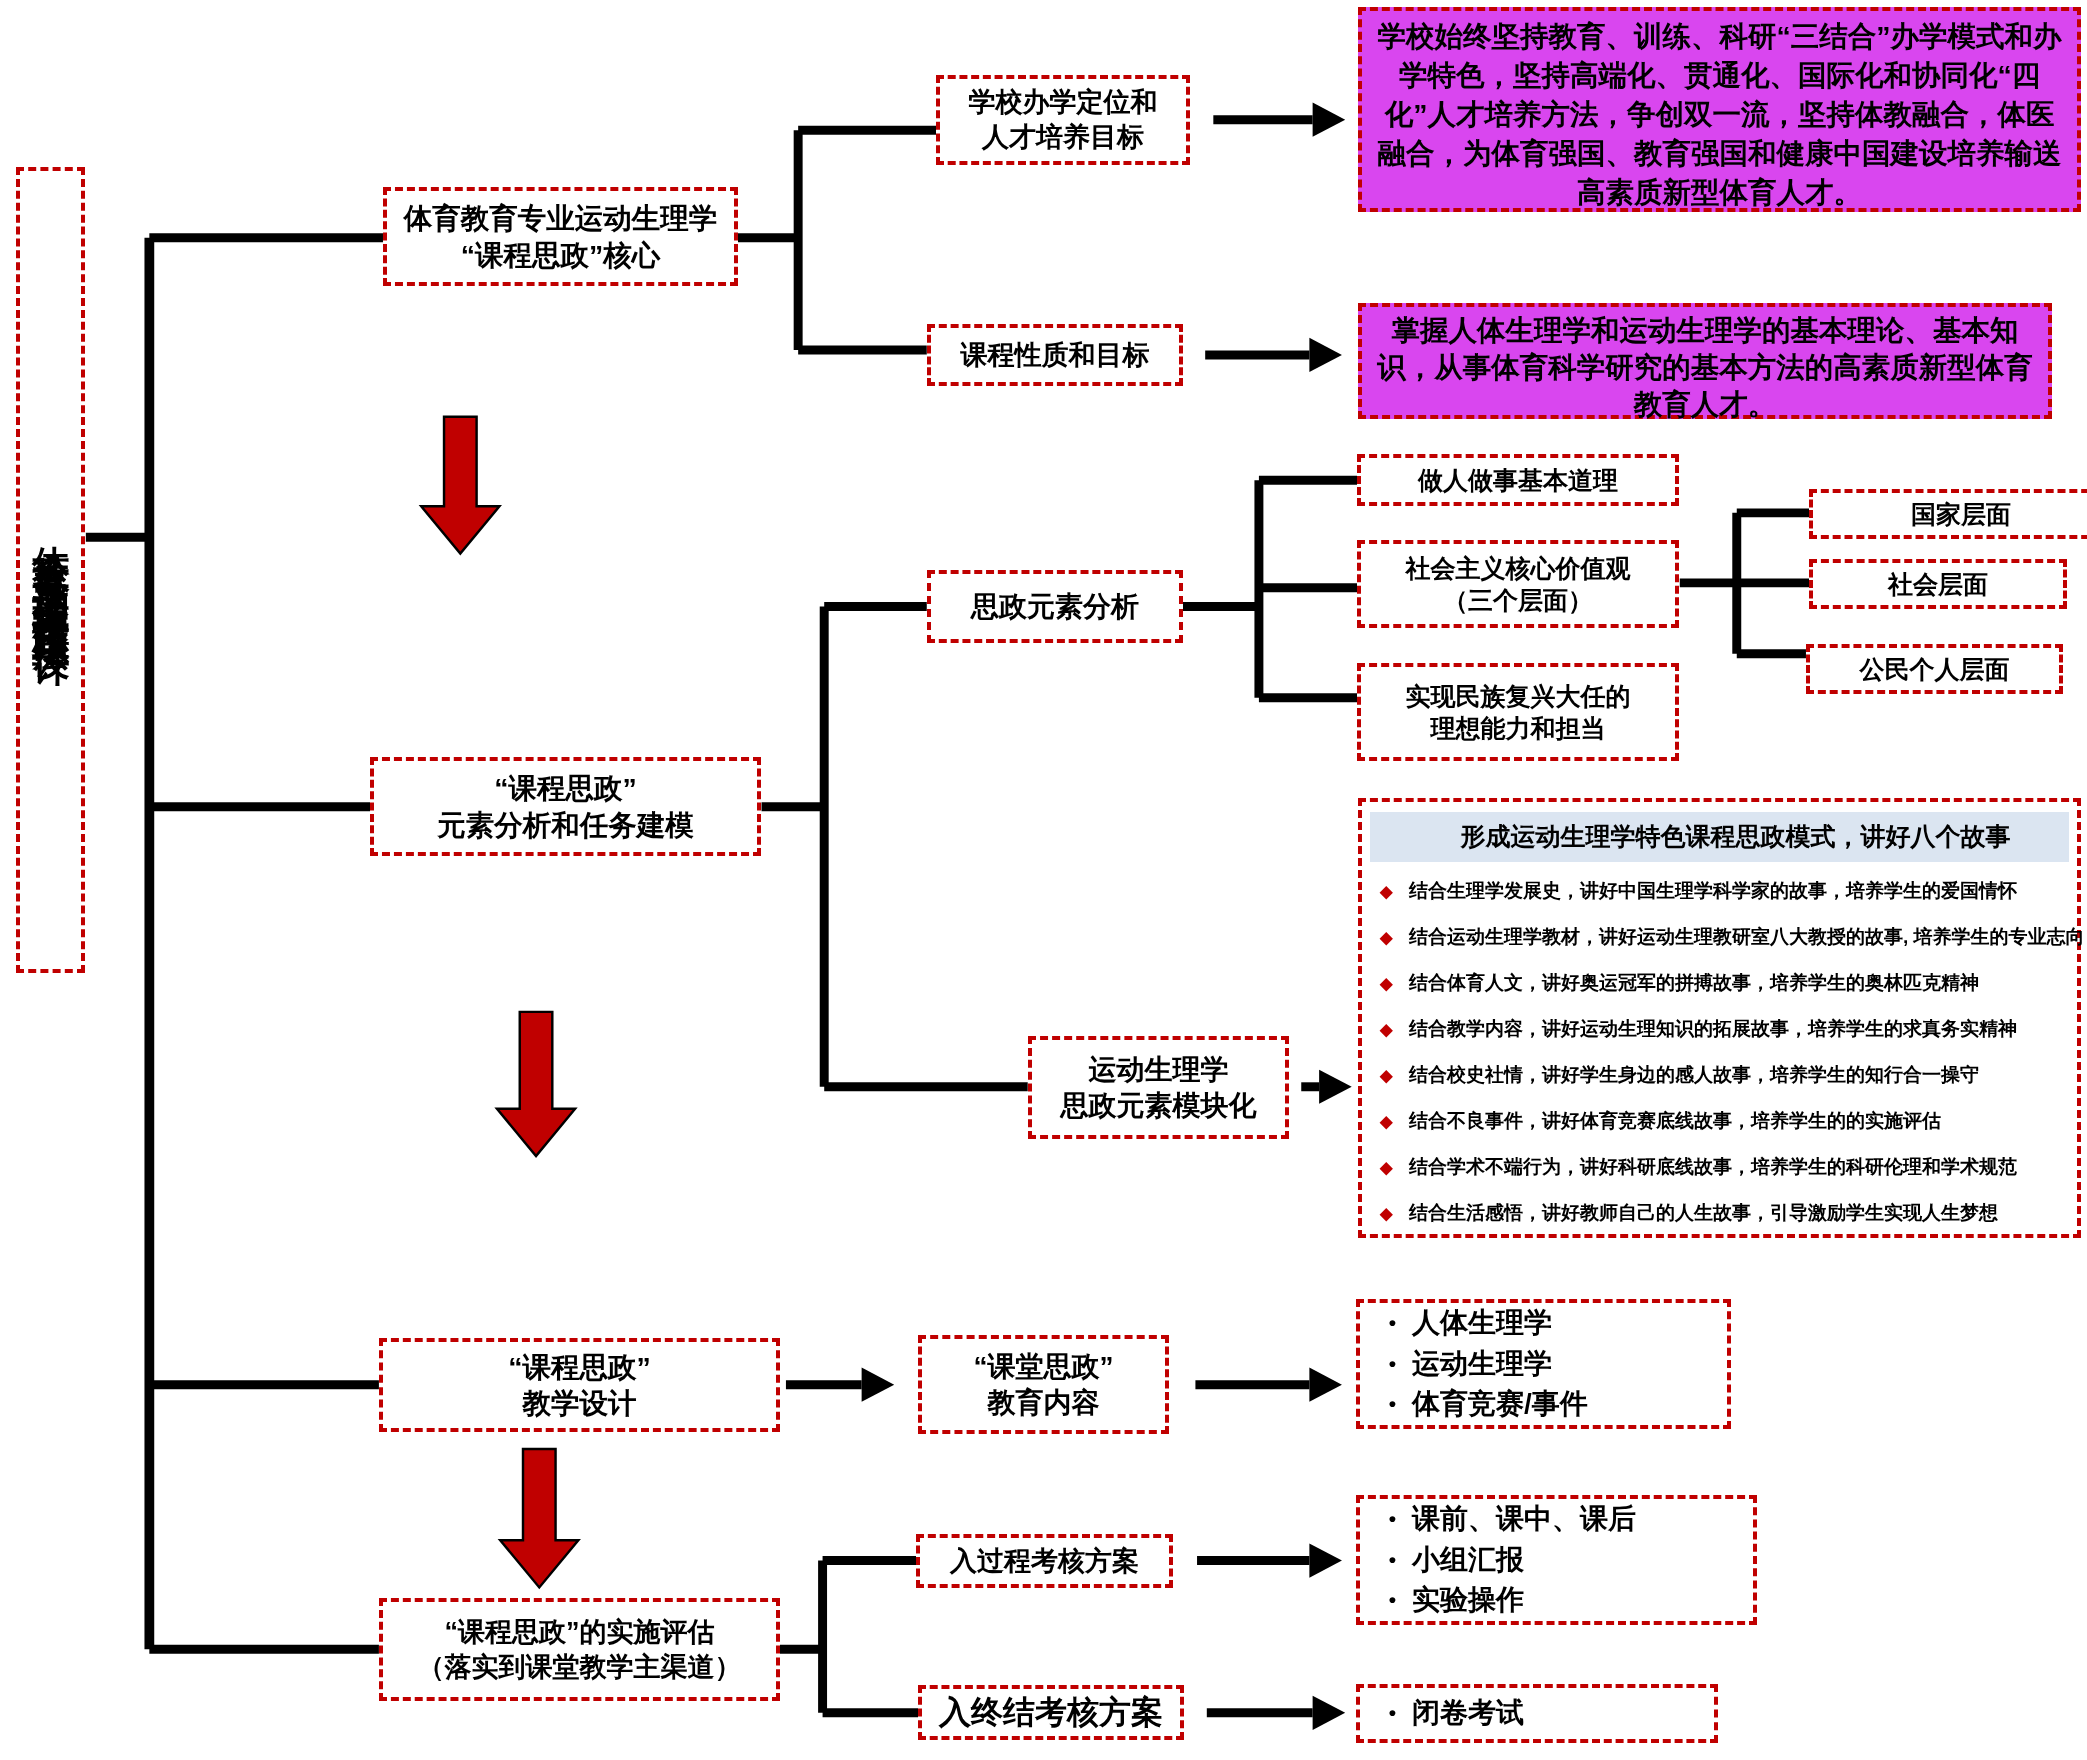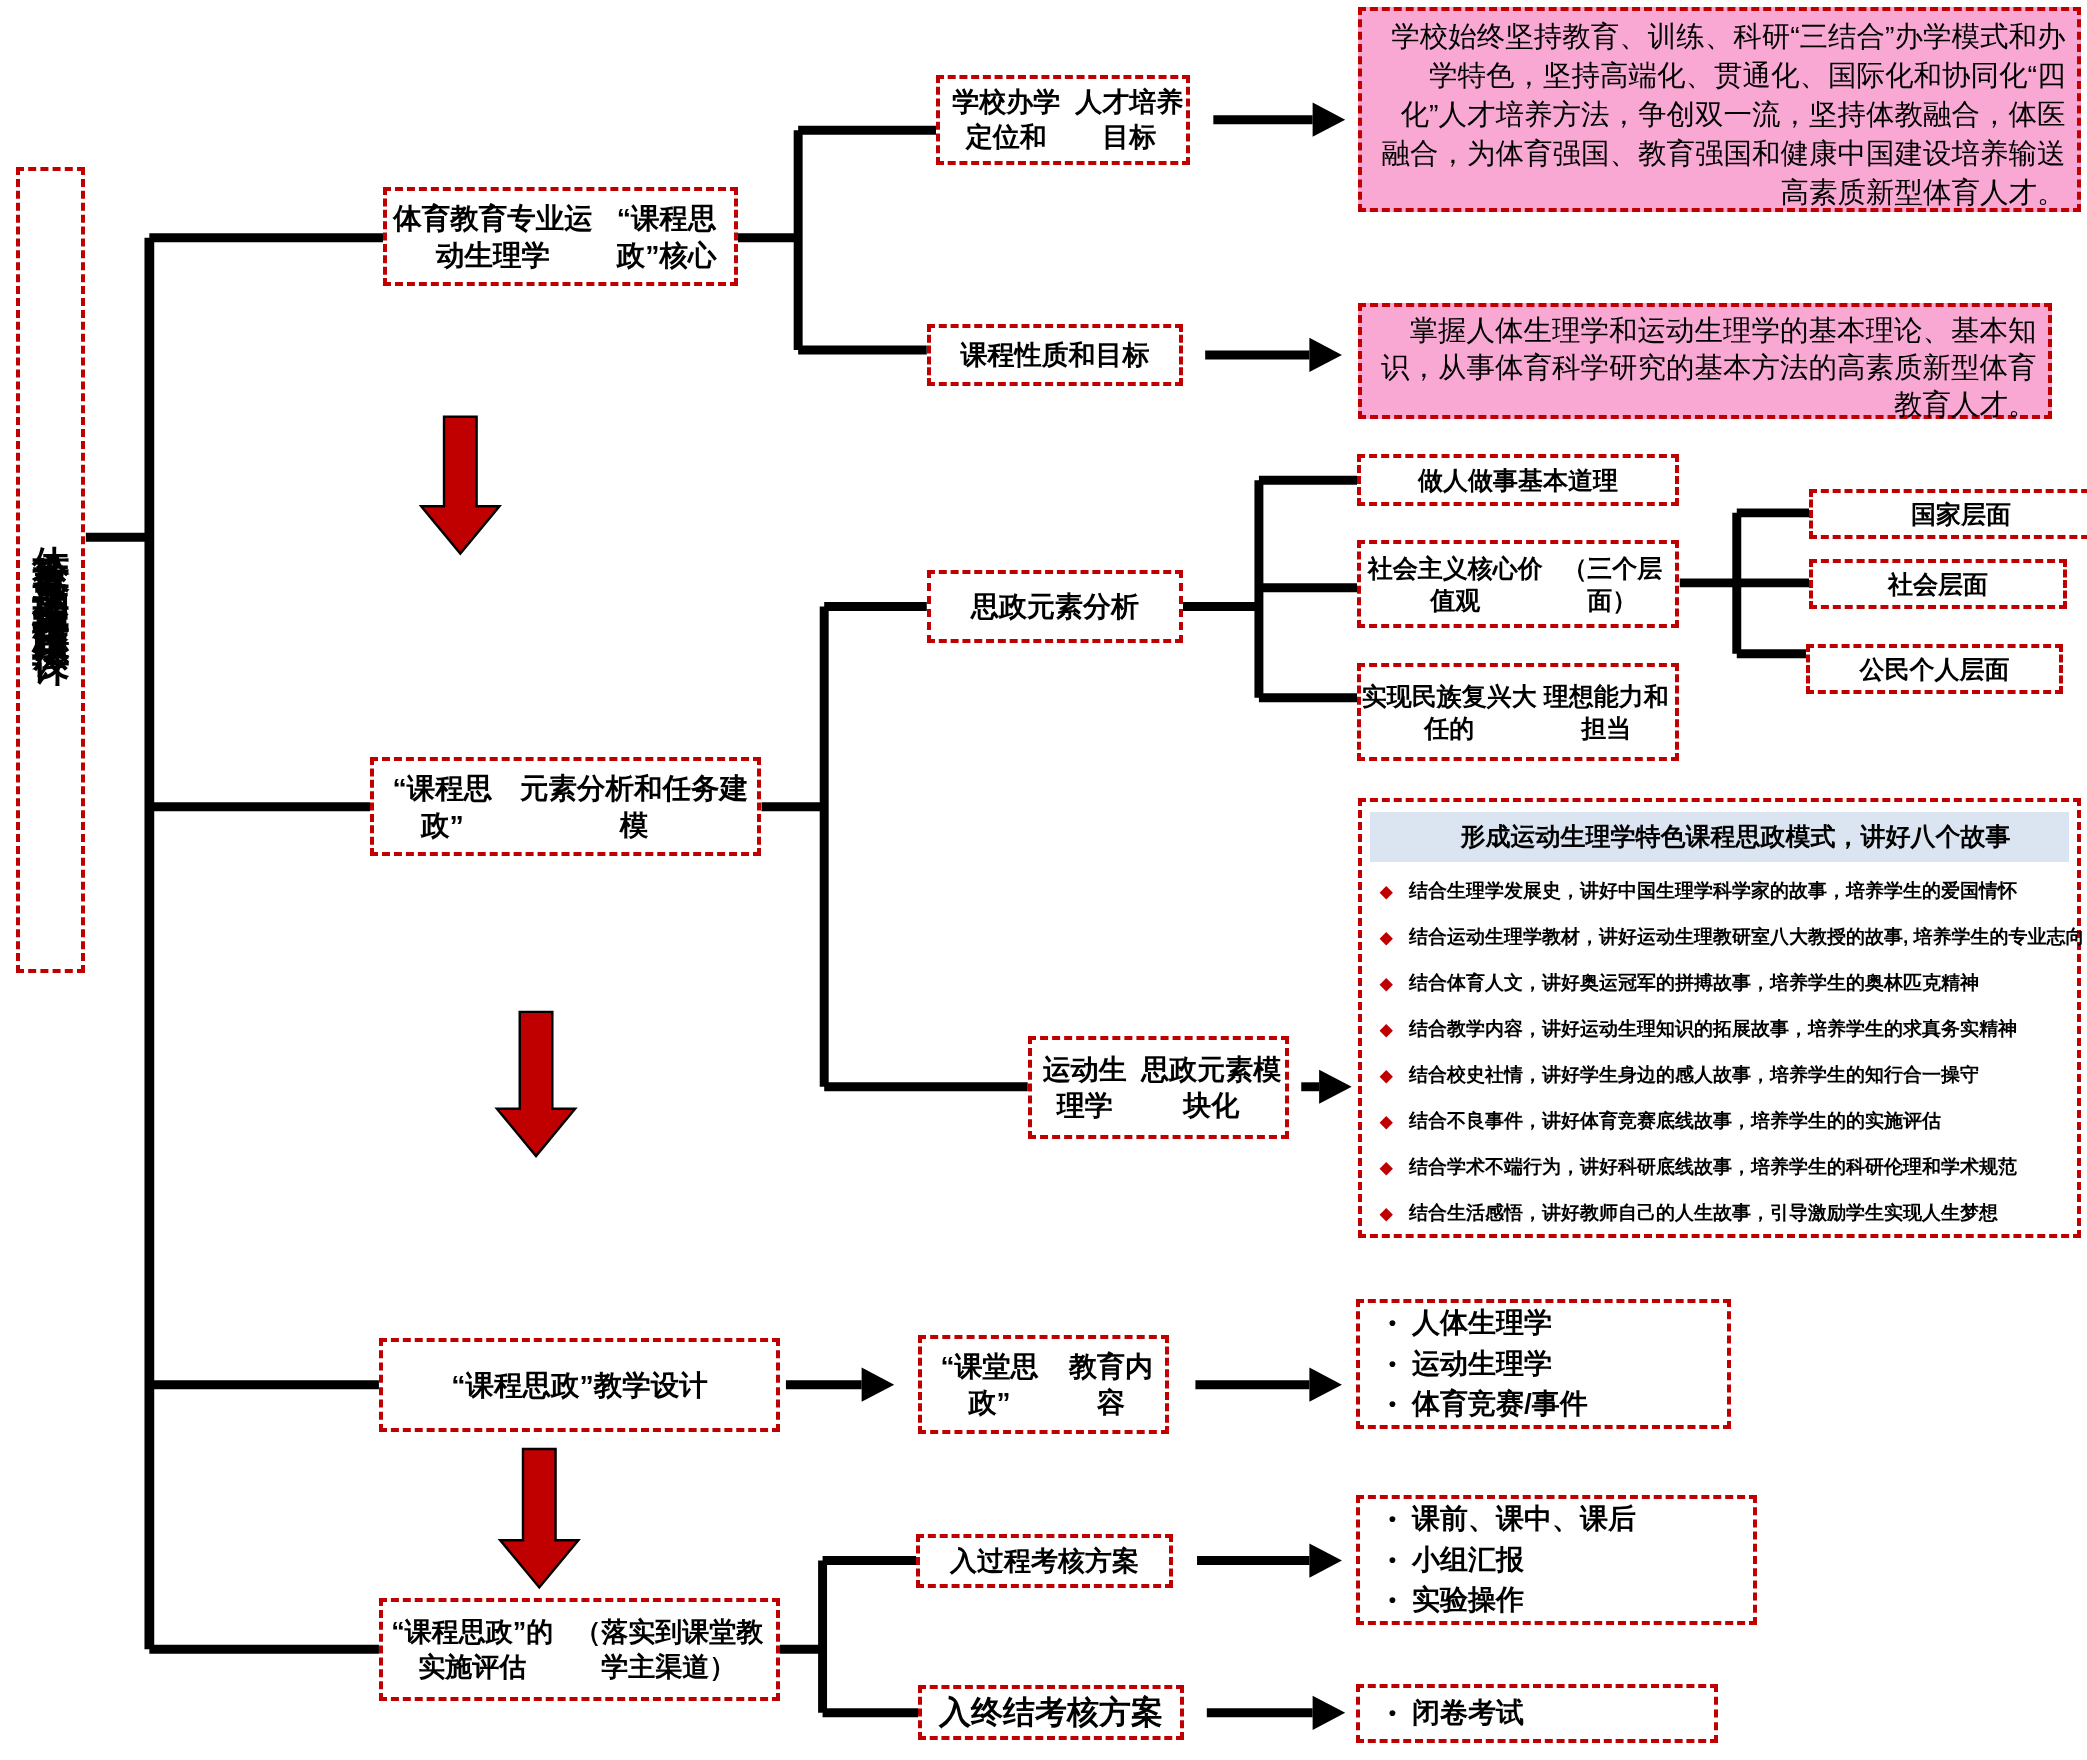--- a/index.html
+++ b/index.html
@@ -4,32 +4,32 @@
 <style>
   html,body { margin:0; padding:0; background:#ffffff; }
   .canvas {
     position:relative; width:2088px; height:1760px; background:#ffffff;
     font-family:"Liberation Sans", sans-serif; color:#000; overflow:hidden;
   }
   svg.wires { position:absolute; left:0; top:0; z-index:1; }
   .box {
     position:absolute; z-index:2; box-sizing:border-box;
     border:4.1px dashed #c00000; background:#ffffff;
-    display:flex; flex-direction:row; align-items:center; justify-content:center;
+    display:flex; flex-direction:column; align-items:center; justify-content:center;
     text-align:center; font-weight:bold; line-height:1.28;
   }
   .vtitle {
     writing-mode:vertical-rl; text-orientation:upright;
     font-size:37px; font-weight:bold; letter-spacing:5.7px;
     display:flex; align-items:center; justify-content:center;
   }
   .descbox {
     position:absolute; z-index:2; box-sizing:border-box;
-    border:4.1px dashed #c00000; background:#f9a8d4;
-    font-weight:normal; text-align:right;
+    border:4.1px dashed #c00000; background:#d946ef;
+    font-weight:bold; text-align:center;
   }
   .panel { position:absolute; z-index:2; box-sizing:border-box; border:4.1px dashed #c00000; background:#fff; }
   .panel-header {
     margin:9.8px 8.1px 4.9px 8.1px; background:#dbe5f1; height:50px;
     display:flex; align-items:center; justify-content:center;
     font-size:25px; font-weight:bold;padding-left:32px;
   }
   .hl { color:#000000; }
   .story-row {
     display:flex; align-items:baseline; height:46px; padding-left:18px;

